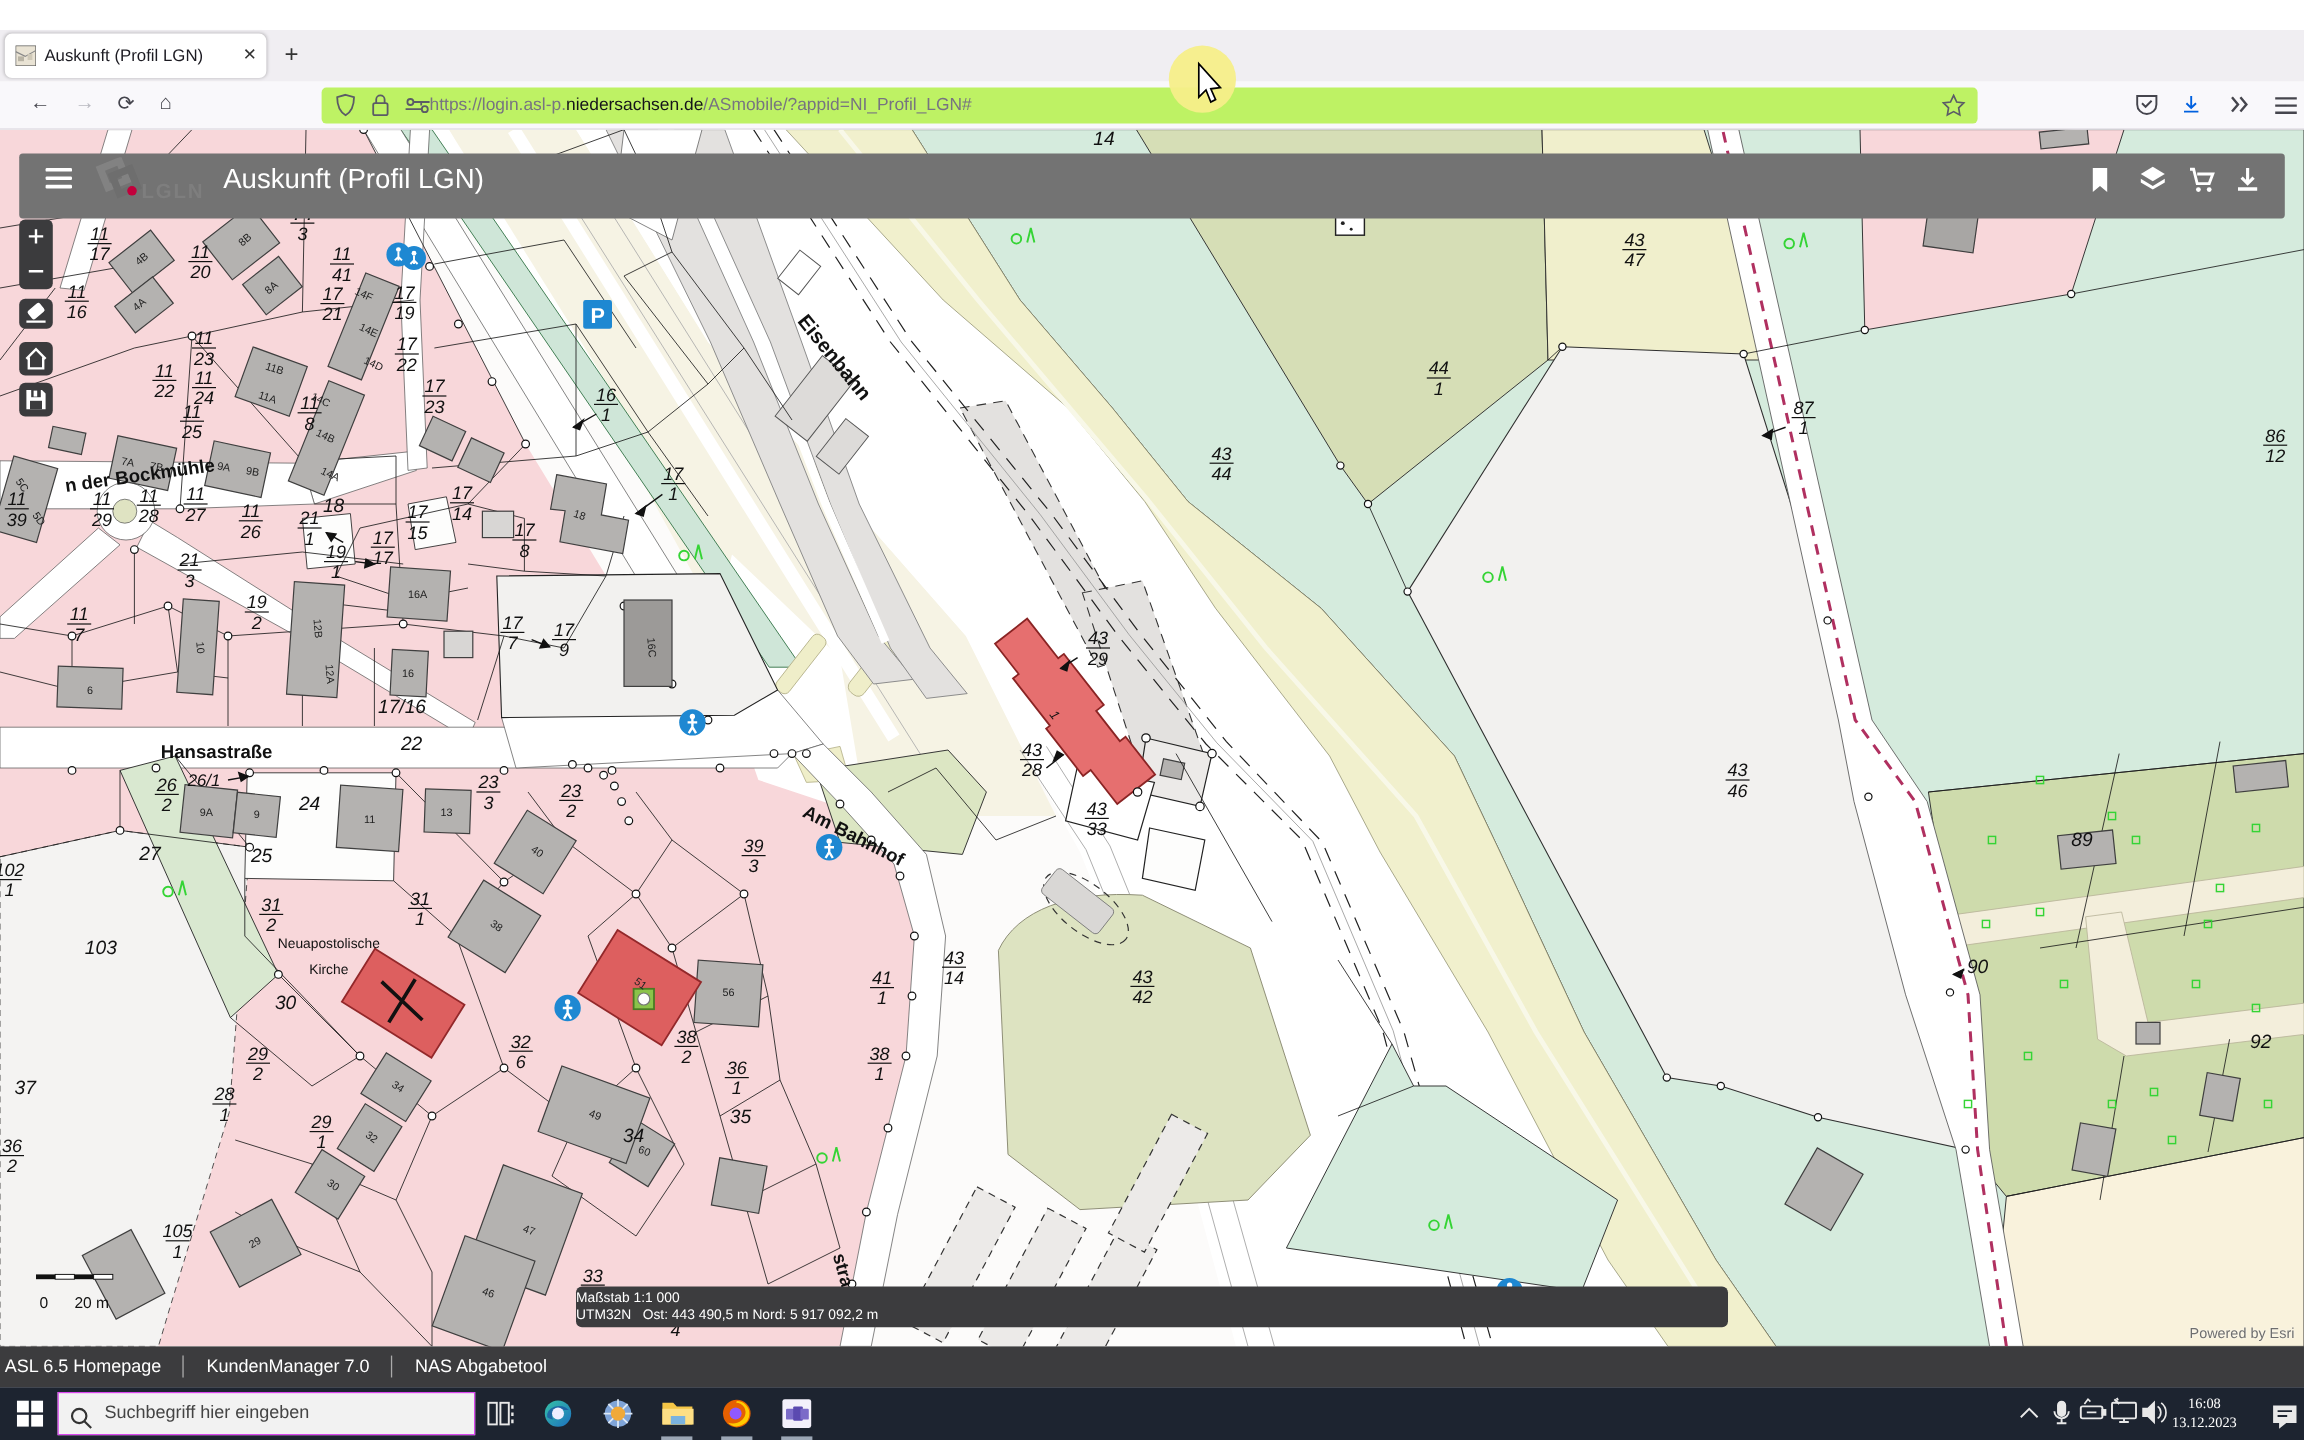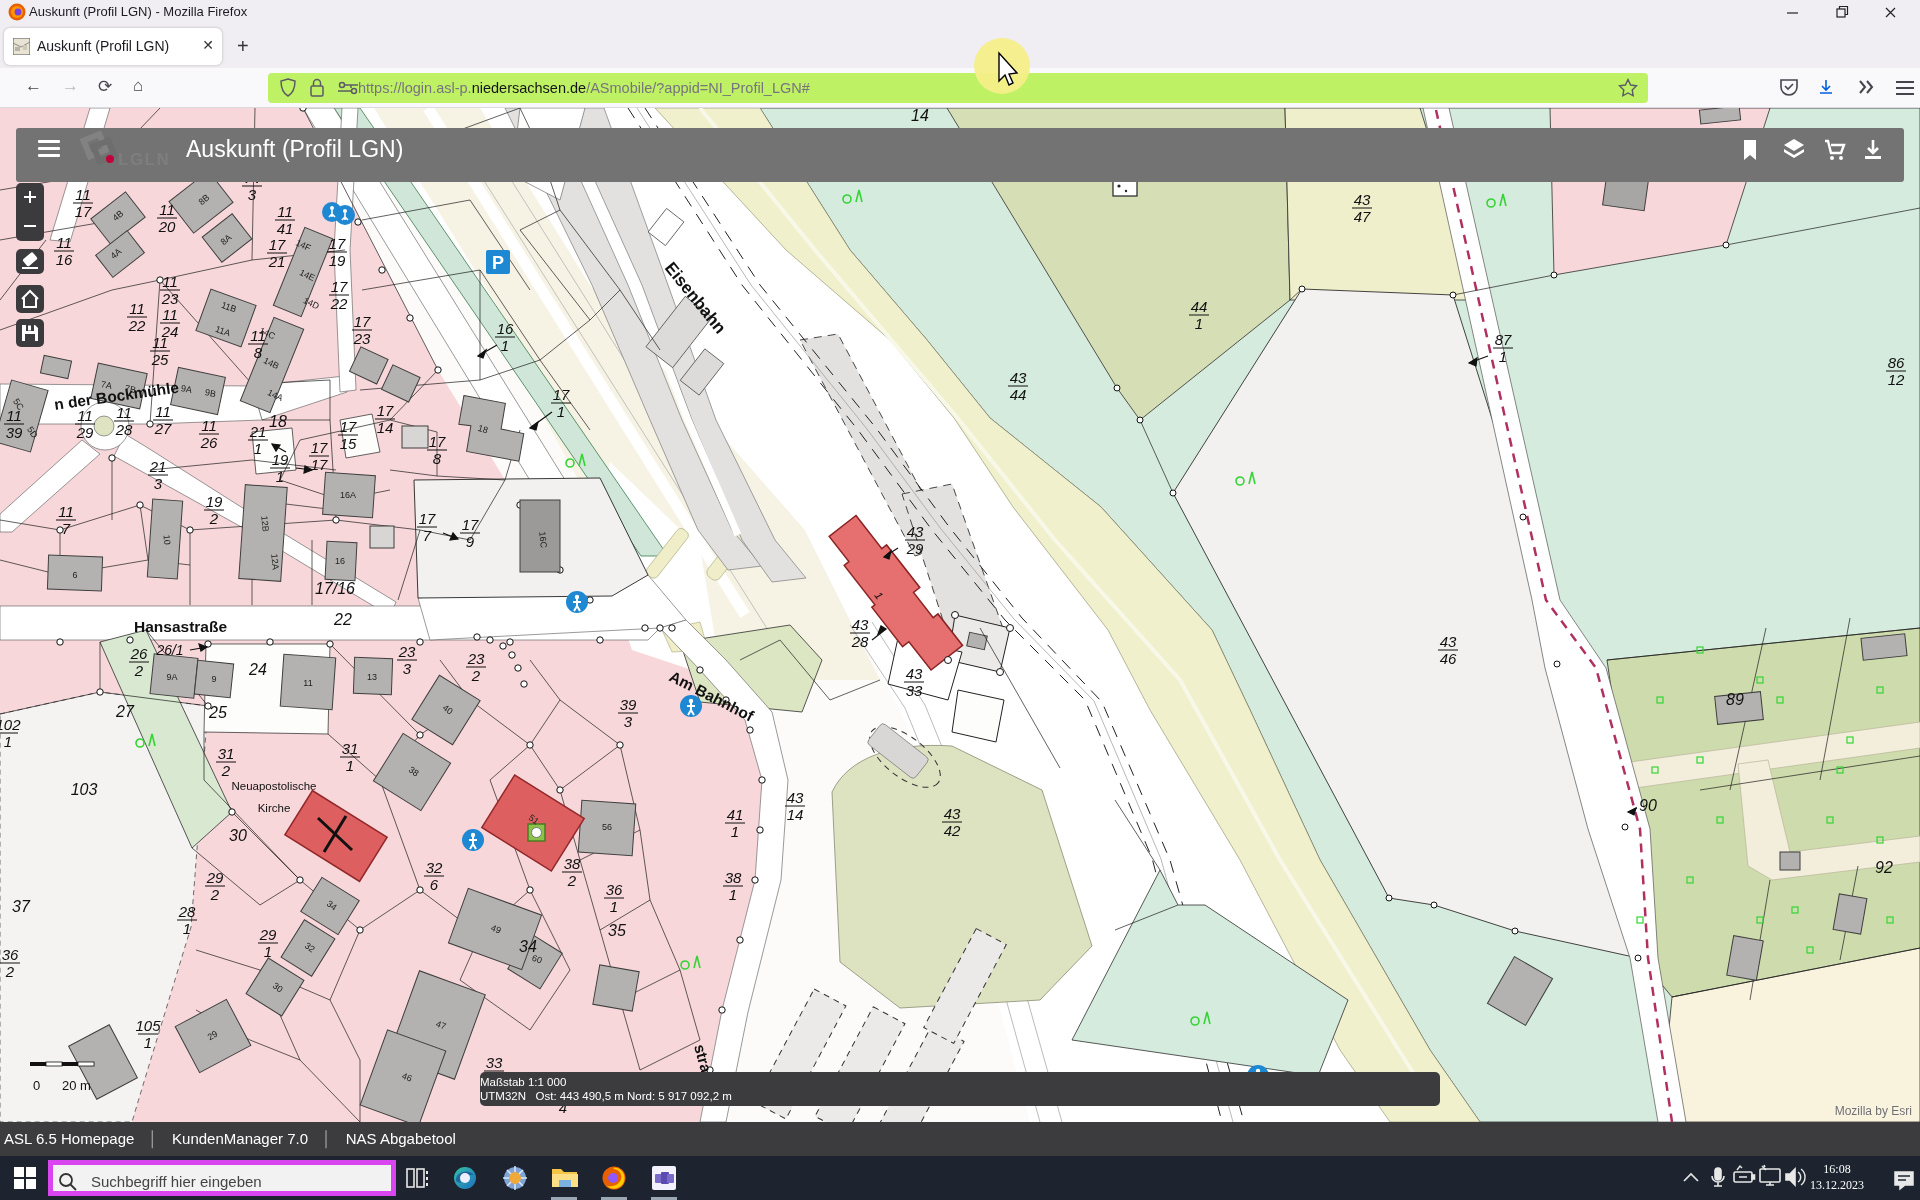--- a/index.html
+++ b/index.html
@@ -28,21 +28,21 @@
 
 .mbtn { position:absolute; left:16px; width:28px; background:#3b3b3d; border-radius:5px; color:#fff; text-align:center; }
 
 #scalebox { position:absolute; left:480px; top:1072px; width:960px; height:34px; background:#3c3c3e; border-radius:5px; color:#fff; font-size:11.5px; padding-top:3px; line-height:14px; }
 #esri { position:absolute; right:8px; top:1104px; font-size:12px; color:#6e6e6e; text-shadow:0 0 2px #fff; }
 #linksbar { position:absolute; left:0; top:1122px; width:1920px; height:34px; background:#3c3c3e; color:#fff; font-size:15px; line-height:33px; }
 #linksbar span.sep { color:#aaa; padding:0 10px; }
 #linksbar { padding-left:4px; }
 
 #taskbar { position:absolute; left:0; top:1156px; width:1920px; height:44px; background:#1d2430; }
-#tsearch { position:absolute; left:48px; top:4px; width:348px; height:36px; background:#f2f2f2; border:5px solid #d946ef; color:#444; font-size:15px; line-height:34px; padding-left:38px; }
+#tsearch { position:absolute; left:48px; top:4px; width:348px; height:36px; background:#f2f2f2; border:1px solid #d946ef; color:#444; font-size:15px; line-height:34px; padding-left:38px; }
 #clock { position:absolute; right:56px; top:5px; color:#fff; font-size:12px; text-align:center; line-height:16px;font-family:Liberation Serif, serif; }
 </style>
 </head>
 <body>
 <div id="stage">
 
   <svg id="map" width="1920" height="1014" viewBox="0 108 1920 1014" style="position:absolute;left:0;top:108px;">
     <rect x="0" y="108" width="1920" height="1014" fill="#fcfbfa"></rect>
 
     <polygon points="0,108 303,108 438,370 560,570 620,628 0,628" fill="#f8d7da"></polygon>
@@ -825,38 +825,20 @@
         <path d="M1628,812 l8,-4 -2,7 z"></path>
       <path d="M286,452 L272,444" fill="none"></path>
         <path d="M272,444 l8,1 -4,6 z"></path>
       <path d="M296,468 L312,470" fill="none"></path>
         <path d="M312,470 l-8,3 1,-7 z"></path>
       <path d="M443,533 L458,539" fill="none"></path>
         <path d="M458,539 l-8,1 3,-7 z"></path>
     </g>
   </svg>
 
-  <div id="titlebar">
-    <svg width="18" height="18" style="position:absolute;left:8px;top:3px" viewBox="0 0 18 18">
-        <circle cx="9" cy="9" r="8.5" fill="#e66000"></circle>
-        <circle cx="9" cy="9" r="6" fill="#ff9500"></circle>
-        <circle cx="10" cy="9" r="3.4" fill="#7542e5"></circle>
-      </svg>
-    <span class="ttl">Auskunft (Profil LGN) - Mozilla Firefox</span>
-    <svg width="150" height="25" viewBox="0 0 150 25" style="position:absolute;right:0;top:0" fill="none" stroke="#222" stroke-width="1.2">
-      <path d="M17,13 h11"></path>
-      <g transform="translate(64,0)">
-          <rect x="3" y="9" width="8" height="8"></rect>
-          <path d="M5.5,9 V6.5 h8 V14.5 h-2.5"></path>
-        </g>
-      <g transform="translate(112,0)">
-          <path d="M4,8 l9,9 M13,8 l-9,9"></path>
-        </g>
-    </svg>
-  </div>
   <div id="tabbar">
     <div id="tab1">
       <svg class="favsvg" width="17" height="17" viewBox="0 0 17 17" style="position:absolute;left:9px;top:10px">
           <rect width="17" height="17" fill="#e9e3d4" stroke="#555"></rect>
           <path d="M0,5 L8,9 L17,4" stroke="#888" fill="none"></path>
           <rect x="2" y="9" width="5" height="4" fill="#b9b4a5"></rect>
           <rect x="10" y="7" width="4" height="5" fill="#cfc9b8"></rect>
         </svg>
       <span class="tl">Auskunft (Profil LGN)</span>
       <span class="x">✕</span>
@@ -953,21 +935,21 @@
   <div class="mbtn" style="top:319px;height:28px;">
     <svg width="28" height="28" viewBox="0 0 28 28">
         <path d="M6,6 h13 l3,3 v13 h-16 Z" fill="#fff"></path>
         <rect x="10" y="6" width="8" height="6" fill="#3b3b3d"></rect>
         <rect x="12" y="6.5" width="3" height="5" fill="#fff"></rect>
         <rect x="9" y="15" width="10" height="7" fill="#3b3b3d"></rect>
       </svg>
   </div>
 
   <div id="scalebox">Maßstab 1:1 000<br>UTM32N&nbsp;&nbsp; Ost: 443 490,5 m Nord: 5 917 092,2 m</div>
-  <div id="esri">Mozilla by Esri</div>
+  <div id="esri">Powered by Esri</div>
   <div id="linksbar">ASL 6.5 Homepage <span class="sep">│</span> KundenManager 7.0 <span class="sep">│</span> NAS Abgabetool</div>
 
   <div id="taskbar">
     <svg width="22" height="22" viewBox="0 0 22 22" style="position:absolute;left:14px;top:11px">
         <g fill="#fff">
           <rect x="0" y="0" width="10" height="10"></rect>
           <rect x="12" y="0" width="10" height="10"></rect>
           <rect x="0" y="12" width="10" height="10"></rect>
           <rect x="12" y="12" width="10" height="10"></rect>
         </g>

